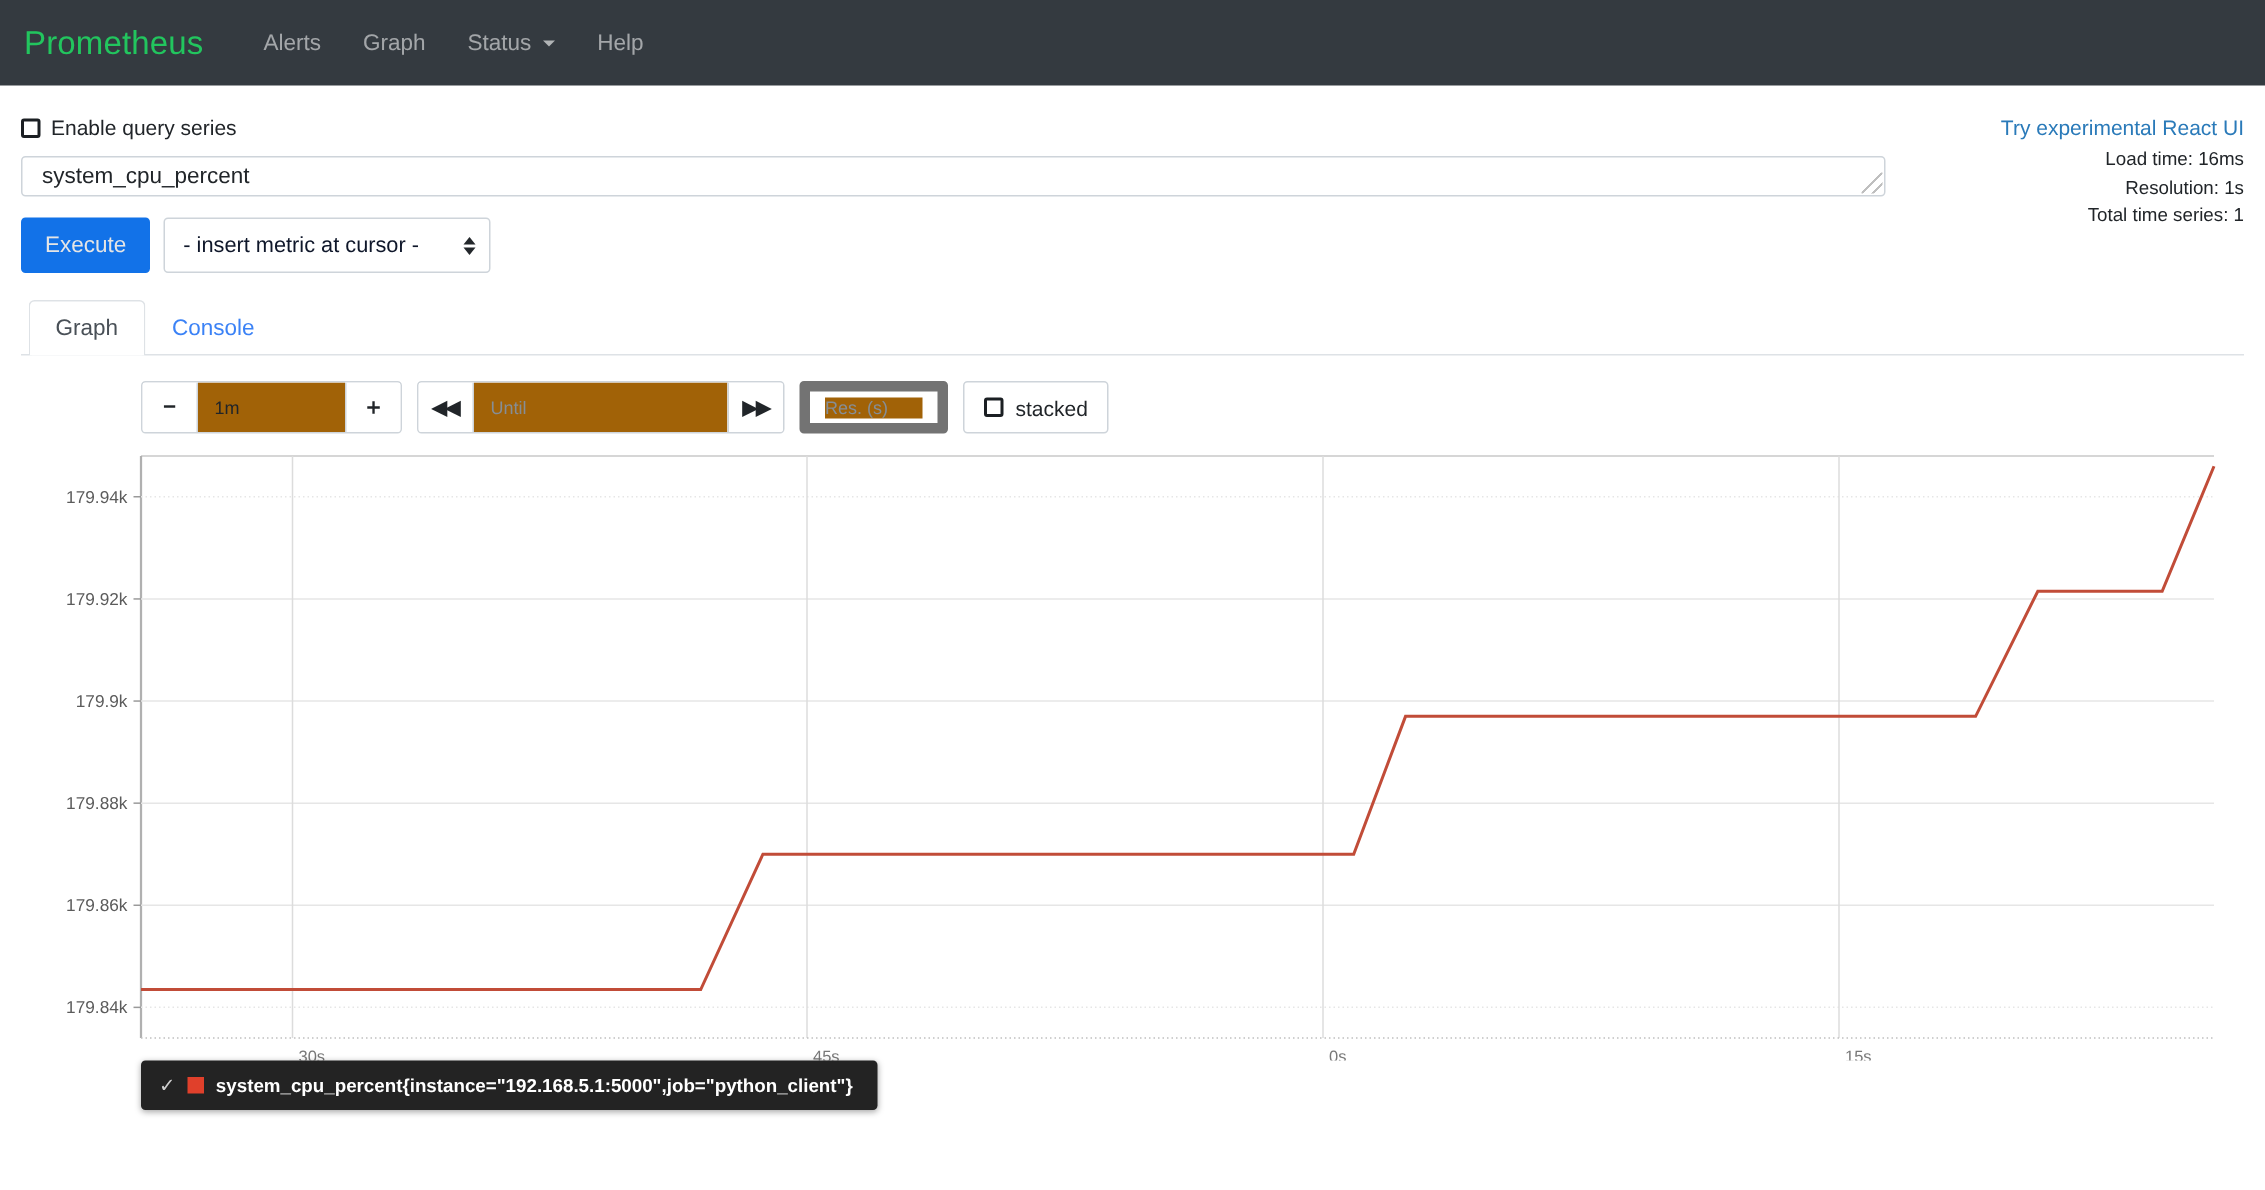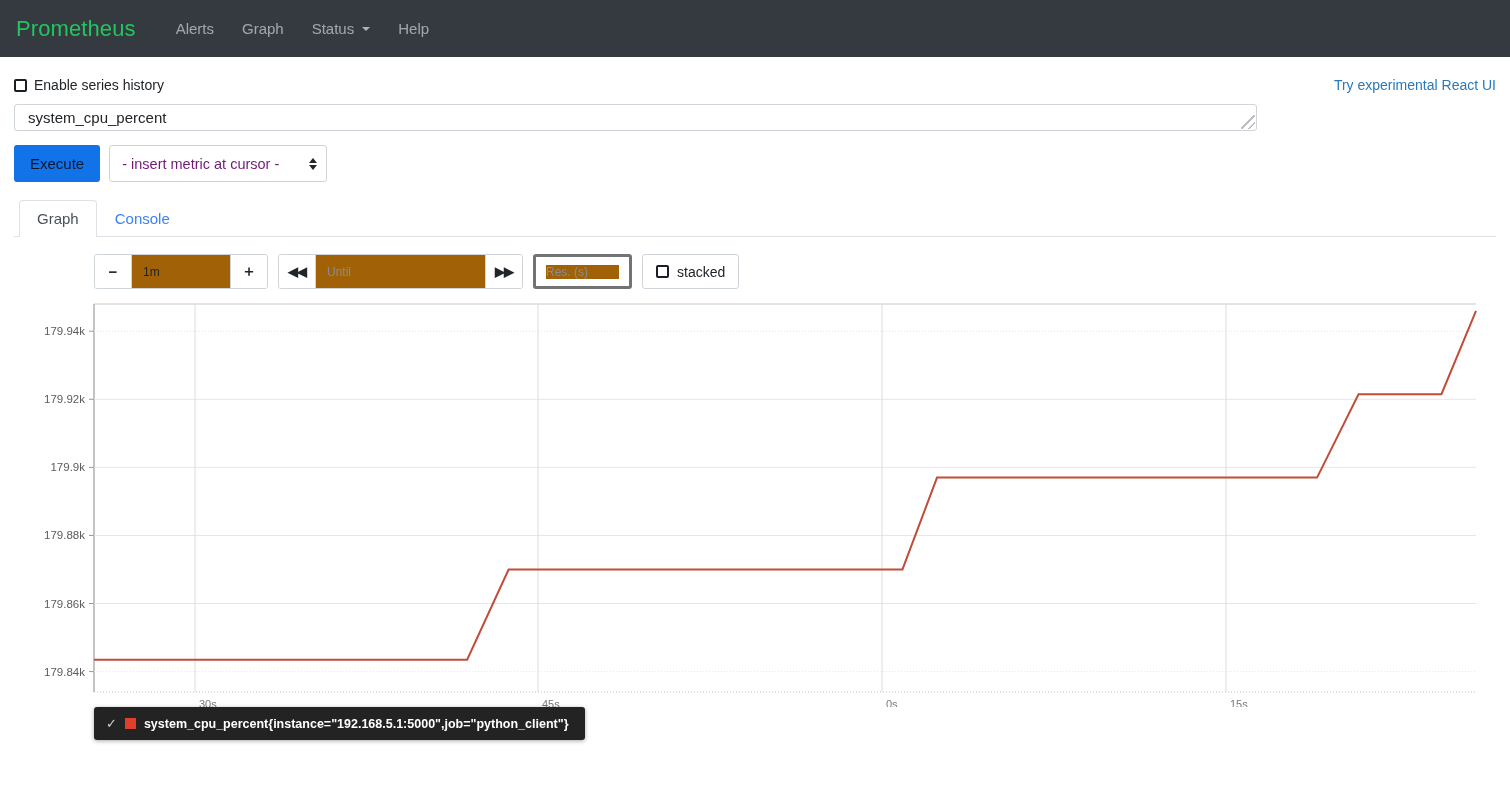--- a/index.html
+++ b/index.html
@@ -122,41 +122,41 @@
 
   
   .exec-row {
     margin-top: 14px;
     display: flex;
     align-items: center;
     gap: 9px;
   }
   .btn-execute {
     background: #1272e8;
-    color: #0f172a;
+    color: #e5e5e5;
     border: none;
     border-radius: 3px;
     height: 37px;
     padding: 0 16px;
     font-size: 15px;
     font-family: "Liberation Sans", sans-serif;
     cursor: pointer;
   }
   .metric-select {
     height: 37px;
     min-width: 218px;
     border: 1px solid #ced4da;
     border-radius: 3px;
     background: #fff;
     display: flex;
     align-items: center;
     justify-content: space-between;
     padding: 0 9px 0 12px;
     font-size: 14.5px;
-    color: #701a75;
+    color: #0f172a;
     cursor: pointer;
     gap: 10px;
   }
   .spinner-arrows {
     display: flex;
     flex-direction: column;
     align-items: center;
     gap: 2px;
     line-height: 0;
   }
@@ -238,21 +238,21 @@
     font-family: "Liberation Sans", sans-serif;
     color: #212529;
     background: #a16207;
   }
   .ctl-input::placeholder { color: #868e96; }
   .w-range { width: 98px; }
   .w-until { width: 169px; }
   .res-box {
     height: 35px;
     width: 99px;
-    border: 3px solid #737373;
+    border: 7px solid #737373;
     border-radius: 3px;
     background: #fff;
     display: flex;
     align-items: center;
     padding: 0 10px;
   }
   .stacked-box {
     height: 35px;
     border: 1px solid #ced4da;
     border-radius: 3px;
@@ -320,25 +320,30 @@
       <span>Help</span>
     </div>
   </div>
 </div>
 
 <div class="page">
 
   <div class="topline">
     <div class="history-wrap">
       <span class="chk"></span>
-      <span>Enable series history</span>
+      <span>Enable query series</span>
     </div>
     <a class="react-link">Try experimental React UI</a>
   </div>
 
+  <div class="meta">
+    <div>Load time: 16ms</div>
+    <div>Resolution: 1s</div>
+    <div>Total time series: 1</div>
+  </div>
 
   <div class="query-box">
     <span class="query-text">system_cpu_percent</span>
     <span class="resize-grip"></span>
   </div>
 
   <div class="exec-row">
     <button class="btn-execute">Execute</button>
     <div class="metric-select">
       <span>- insert metric at cursor -</span>

